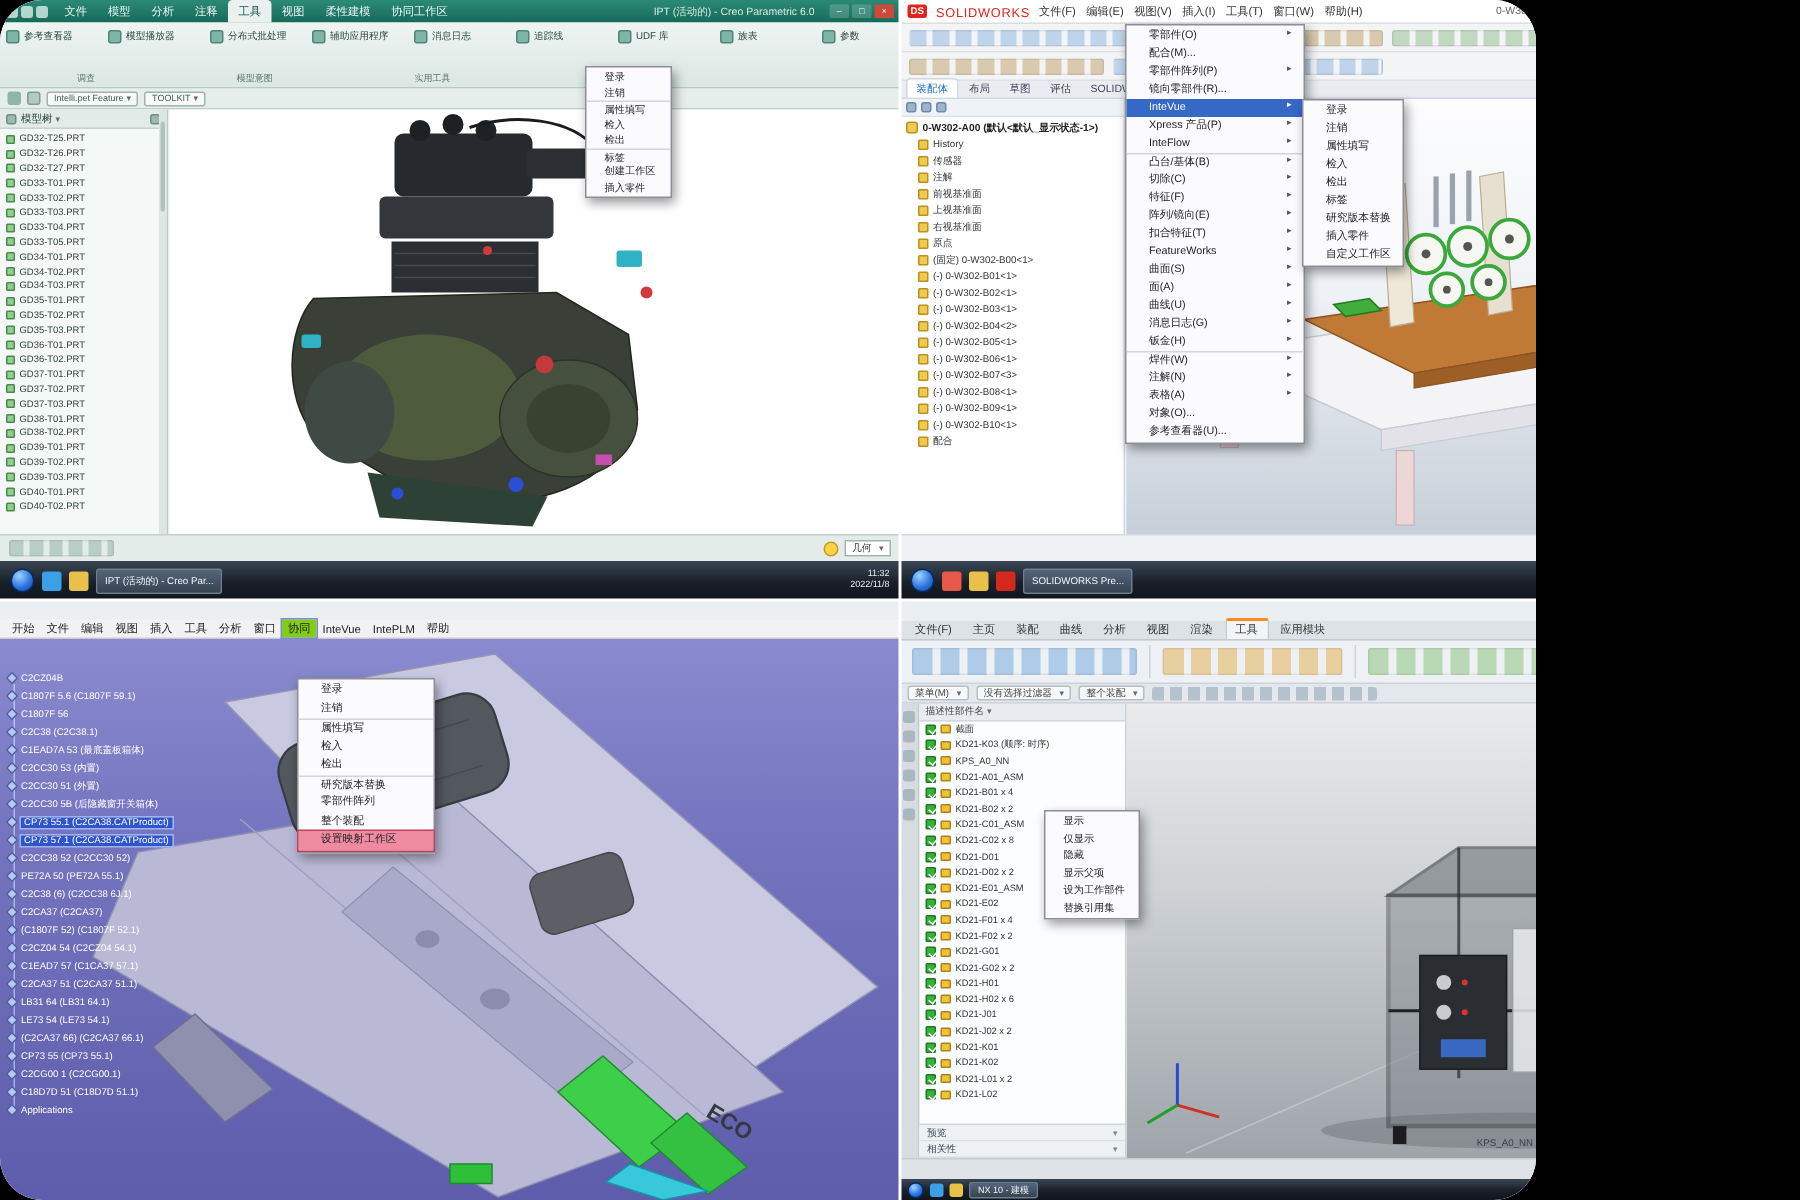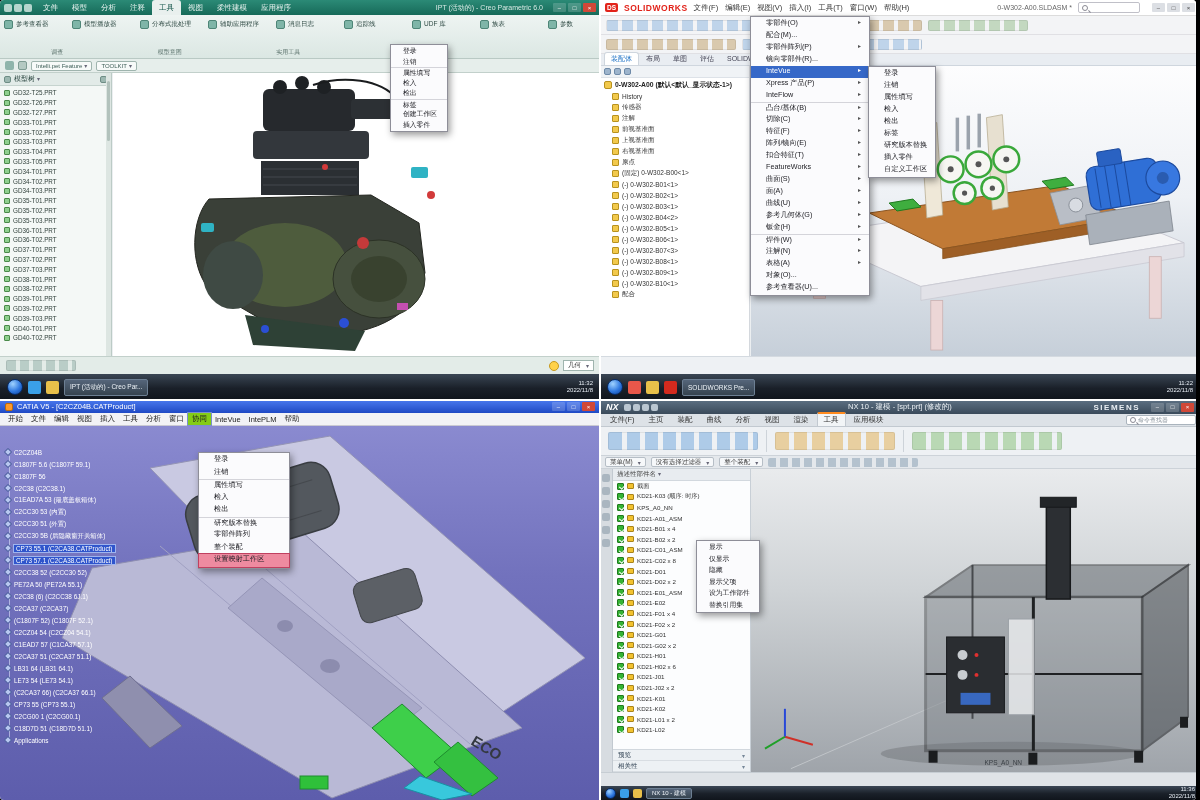--- a/index.html
+++ b/index.html
@@ -1,17 +1,17 @@
 <!DOCTYPE html>
 <html><head>
 <meta charset="utf-8">
 <style>
 *{margin:0;padding:0;box-sizing:border-box}
 html,body{width:1200px;height:800px;background:#000}
-.app{position:relative;width:1196px;height:800px;border-radius:4px;overflow:hidden;background:#fff;
+.app{position:relative;width:1024px;height:800px;border-radius:28px;overflow:hidden;background:#fff;
      font-family:"Liberation Sans","DejaVu Sans",sans-serif;color:#222}
 .quad{position:absolute;width:600px;height:400px;overflow:hidden;background:#eceff1}
 #q-creo{left:0;top:0}#q-sw{left:600px;top:0}#q-ca{left:0;top:400px}#q-nx{left:600px;top:400px}
 .div-v{position:absolute;left:599px;top:0;width:2px;height:800px;background:#fff;z-index:60}
 .div-h{position:absolute;left:0;top:399px;width:1200px;height:2px;background:#fff;z-index:60}
 .ic{display:inline-block;width:9px;height:9px;border-radius:2px;flex:0 0 auto}
 .wc{display:flex;gap:2px;margin-left:6px}
 .wc b{width:13px;height:9px;font-size:6px;font-weight:normal;display:flex;align-items:center;justify-content:center;border-radius:1px;background:rgba(255,255,255,.18);color:#fff}
 .wc b.r{background:#d04838}
 .menu{position:absolute;background:#fbfbfd;border:1px solid #8e8e98;box-shadow:2px 3px 7px rgba(0,0,0,.4);z-index:45;padding:1px 0}
@@ -59,21 +59,21 @@
 .cr-status .strip{width:70px;background:repeating-linear-gradient(90deg,#b9cdc7 0 9px,#e3ece8 9px 13px)}
 .cr-filter{margin-left:auto;display:flex;align-items:center;gap:4px}
 .cr-selbox{height:11px;border:1px solid #9fb4ae;background:#fff;font-size:6.5px;display:flex;align-items:center;padding:0 4px;gap:3px;color:#333}
 .cr-smiley{width:10px;height:10px;border-radius:50%;background:#ffd24a;border:1px solid #c79a20}
 .creo-menu{left:390px;top:44px;width:58px}
 .creo-menu .mi{height:10.5px;padding:0 6px 0 12px;font-size:6.8px}
 
 
 .sw-top{position:absolute;left:0;top:0;right:0;height:16px;background:#fff;border-bottom:1px solid #dcdcdc;display:flex;align-items:center;gap:6px;padding:0 5px;z-index:10}
 .sw-ds{background:#e2231a;color:#fff;font-size:6.5px;font-weight:bold;padding:1px 2px;border-radius:2px}
-.sw-wordmark{color:#e2231a;font-weight:bold;font-size:8.5px;letter-spacing:.5px}
+.sw-wordmark{color:#e2231a;font-weight:normal;font-size:8.5px;letter-spacing:.5px}
 .sw-menus{display:flex;gap:7px;font-size:7.5px;color:#333}
 .sw-title{margin-left:auto;font-size:7px;color:#666;white-space:nowrap}
 .sw-search{width:62px;height:11px;border:1px solid #c0c0c8;border-radius:2px;display:flex;align-items:center;font-size:6px;color:#999;padding:0 3px;gap:2px}
 .mag{width:6px;height:6px;border:1px solid #8a8a94;border-radius:50%;position:relative;flex:0 0 auto}
 .mag::after{content:"";position:absolute;left:5px;top:5px;width:3px;height:1px;background:#8a8a94;transform:rotate(45deg)}
 .sw-top .wc b{background:#dcdfe4;color:#444}
 .sw-toolbar{position:absolute;left:0;right:0;background:#f3f4f6;border-bottom:1px solid #e0e0e4;display:flex;align-items:center;gap:6px;padding:0 6px}
 .sw-tb1{top:16px;height:19px}
 .sw-tb2{top:35px;height:19px}
 .st-a{width:180px;background:repeating-linear-gradient(90deg,#bfd4ea 0 11px,#f3f4f6 11px 15px)}
@@ -167,21 +167,21 @@
         </span>
       <div class="cr-tabs">
 
       <span class="cr-tab">文件</span>
           <span class="cr-tab">模型</span>
           <span class="cr-tab">分析</span>
           <span class="cr-tab">注释</span>
           <span class="cr-tab active">工具</span>
           <span class="cr-tab">视图</span>
           <span class="cr-tab">柔性建模</span>
-          <span class="cr-tab">应用程序</span>
+          <span class="cr-tab">协同工作区</span>
         </div>
       <span class="cr-title">IPT (活动的) - Creo Parametric 6.0</span>
       <span class="wc">
         <b>–</b>
         <b>□</b>
         <b class="r">×</b>
       </span>
     </div>
 
     <div class="cr-ribbon">
@@ -755,21 +755,21 @@
           <span>面(A)</span>
           <span class="arr"></span>
         </div>
 
         <div class="mi">
           <span>曲线(U)</span>
           <span class="arr"></span>
         </div>
 
         <div class="mi">
-          <span>参考几何体(G)</span>
+          <span>消息日志(G)</span>
           <span class="arr"></span>
         </div>
 
         <div class="mi">
           <span>钣金(H)</span>
           <span class="arr"></span>
         </div>
 
         <div class="mi sept">
           <span>焊件(W)</span>
@@ -844,29 +844,20 @@
       <span class="tico" style="background:#d42a1e"></span>
       <span class="tb-app">SOLIDWORKS Pre...</span>
       <span class="tray">
         <div>11:22</div>
         <div>2022/11/8</div>
       </span>
     </div>
   </div>
 
   <div class="quad" id="q-ca">
-    <div class="ca-title">
-      <span class="ca-appicon"></span>
-      <span>CATIA V5 - [C2CZ04B.CATProduct]</span>
-      <span class="wc" style="margin-left:auto">
-        <b>–</b>
-        <b>□</b>
-        <b class="r">×</b>
-      </span>
-    </div>
 
     <div class="ca-menubar">
 
     <span class="ca-mi">开始</span>
         <span class="ca-mi">文件</span>
         <span class="ca-mi">编辑</span>
         <span class="ca-mi">视图</span>
         <span class="ca-mi">插入</span>
         <span class="ca-mi">工具</span>
         <span class="ca-mi">分析</span>
@@ -1066,36 +1057,20 @@
           </div>
 
           <div class="mi pink">
             <span>设置映射工作区</span>
           </div>
         </div>
     </div>
   </div>
 
   <div class="quad" id="q-nx">
-    <div class="nx-title">
-      <span class="nx-logo">NX</span>
-      <span class="nx-qat">
-          <i></i>
-          <i></i>
-          <i></i>
-          <i></i>
-        </span>
-      <span class="nx-ttl">NX 10 - 建模 - [spt.prt] (修改的)</span>
-      <span class="nx-brand">SIEMENS</span>
-      <span class="wc">
-        <b>–</b>
-        <b>□</b>
-        <b class="r">×</b>
-      </span>
-    </div>
 
     <div class="nx-tabs">
       <div style="display:flex;align-items:flex-end;gap:2px">
 
       <span class="nx-tab">文件(F)</span>
           <span class="nx-tab">主页</span>
           <span class="nx-tab">装配</span>
           <span class="nx-tab">曲线</span>
           <span class="nx-tab">分析</span>
           <span class="nx-tab">视图</span>

